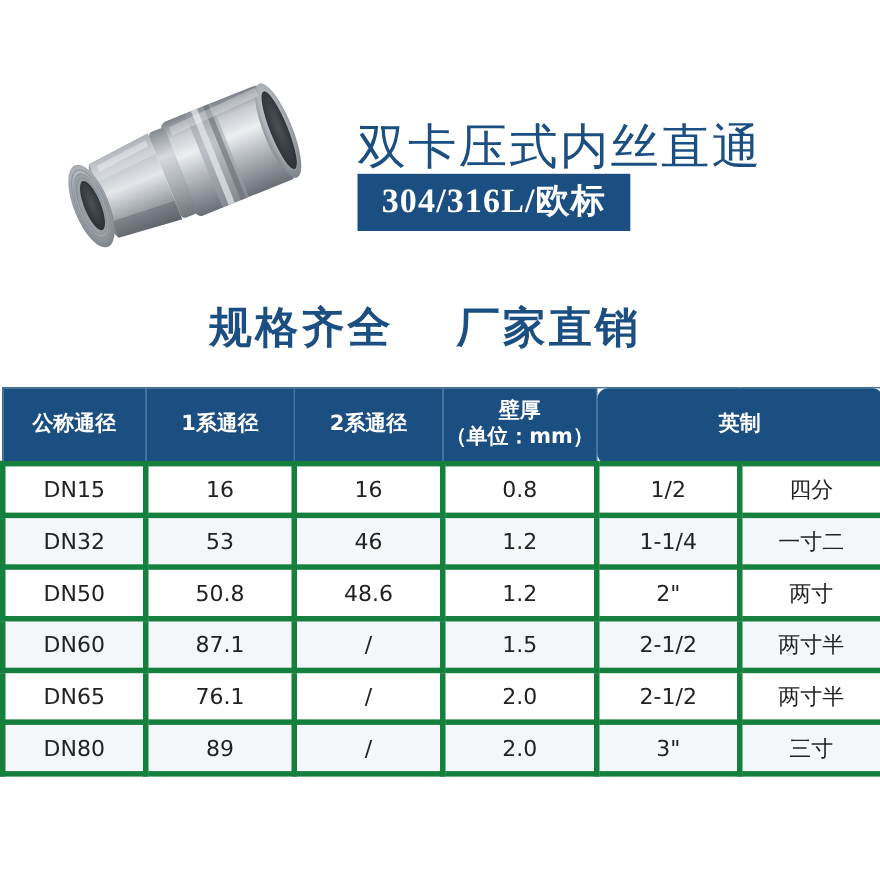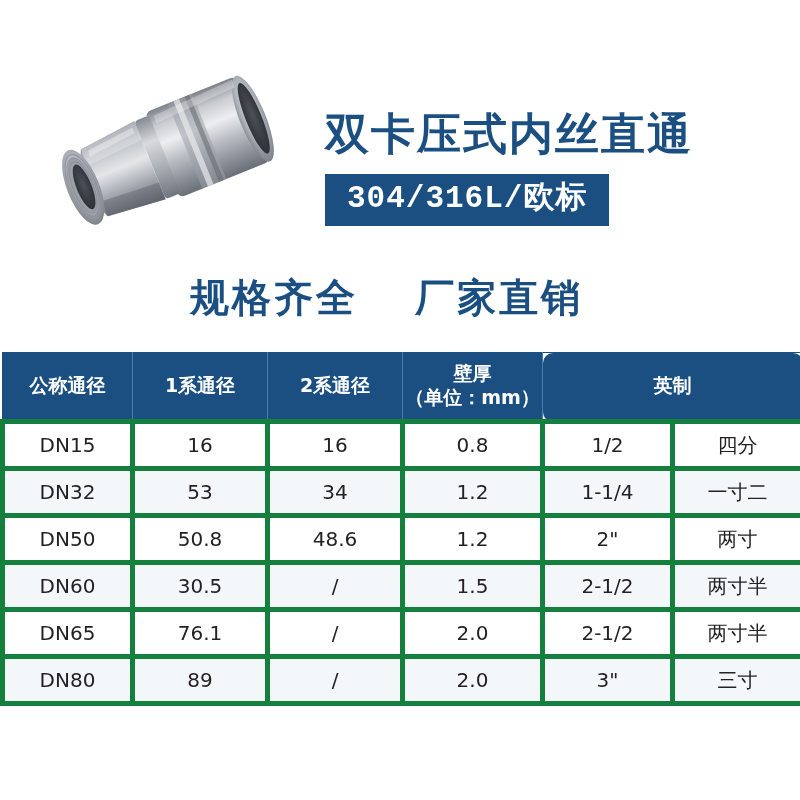--- a/index.html
+++ b/index.html
@@ -38,32 +38,31 @@
 
   .title-block {
     position: absolute;
     left: 325px;
     top: 110px;
     width: 460px;
   }
   .main-title {
     font-family: "DejaVu Sans", "Liberation Sans", sans-serif;
     font-size: 44px;
-    font-weight: bold;
+    font-weight: normal;
     color: #1b4f82;
     letter-spacing: 2px;
     line-height: 1.1;
     white-space: nowrap;
   }
   .subtitle-badge {
     display: inline-block;
-    margin-top: 16px;
     background: #1b4f82;
     color: #ffffff;
-    font-family: Liberation Mono, monospace;
+    font-family: Liberation Serif, serif;
     font-size: 31px;
     font-weight: bold;
     letter-spacing: 1px;
     padding: 9px 22px 12px 22px;
     line-height: 1;
   }
 
   .slogan {
     position: absolute;
     left: 190px;
@@ -238,36 +237,36 @@
           <td>DN15</td>
           <td>16</td>
           <td>16</td>
           <td>0.8</td>
           <td>1/2</td>
           <td>四分</td>
         </tr>
         <tr>
           <td>DN32</td>
           <td>53</td>
-          <td>34</td>
+          <td>46</td>
           <td>1.2</td>
           <td>1-1/4</td>
           <td>一寸二</td>
         </tr>
         <tr>
           <td>DN50</td>
           <td>50.8</td>
           <td>48.6</td>
           <td>1.2</td>
           <td>2"</td>
           <td>两寸</td>
         </tr>
         <tr>
           <td>DN60</td>
-          <td>30.5</td>
+          <td>87.1</td>
           <td>/</td>
           <td>1.5</td>
           <td>2-1/2</td>
           <td>两寸半</td>
         </tr>
         <tr>
           <td>DN65</td>
           <td>76.1</td>
           <td>/</td>
           <td>2.0</td>

